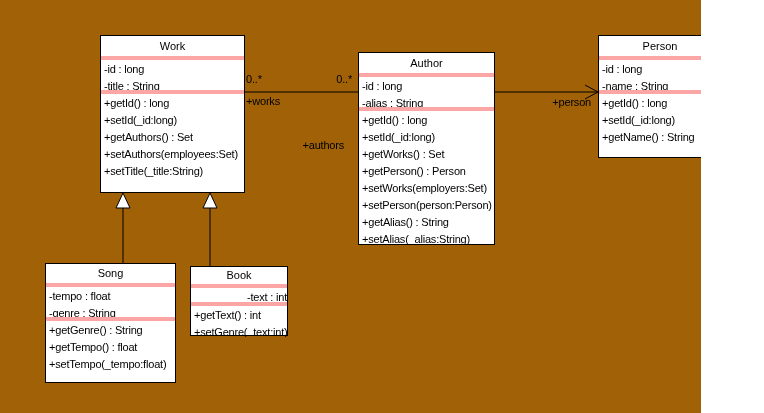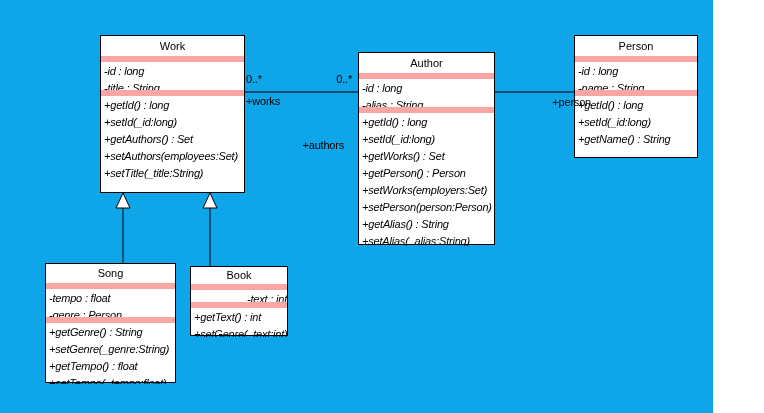--- a/index.html
+++ b/index.html
@@ -2,23 +2,22 @@
 <html><head>
 <meta charset="utf-8">
 <style>
   html, body { margin: 0; padding: 0; }
   body { font-family: "Liberation Sans", "DejaVu Sans", sans-serif; }
 
   .canvas {
     position: relative;
     width: 701px;
     height: 413px;
-    background: #0ea5e9;
+    background: #a16207;
     overflow: hidden;
-    padding-left: 12px;
   }
 
   .connectors {
     position: absolute;
     left: 0; top: 0;
     width: 764px; height: 413px;
   }
 
   .uml-class {
     position: absolute;
@@ -27,25 +26,24 @@
     box-sizing: border-box;
     font-size: 11px;
     color: #000000;
   }
   .uml-class .title {
     text-align: center;
     overflow: hidden;
     white-space: nowrap;
   }
   .compartment {
-    border-top: 6px solid #fca5a5;
+    border-top: 4px solid #fca5a5;
     box-sizing: border-box;
     overflow: hidden;
     padding-top: 1px;
-    font-style: italic;
   }
   .row {
     height: 17px;
     line-height: 16px;
     padding-left: 3px;
     white-space: nowrap;
     letter-spacing: -0.2px;
   }
 
   .edge-label {
@@ -102,42 +100,41 @@
       <div class="row">+setId(_id:long)</div>
       <div class="row">+getWorks() : Set</div>
       <div class="row">+getPerson() : Person</div>
       <div class="row">+setWorks(employers:Set)</div>
       <div class="row">+setPerson(person:Person)</div>
       <div class="row">+getAlias() : String</div>
       <div class="row">+setAlias(_alias:String)</div>
     </div>
   </div>
 
-  <div class="uml-class" style="left:574px; top:35px; width:124px; height:123px;">
+  <div class="uml-class" style="left:598px; top:35px; width:124px; height:123px;">
     <div class="title" style="height:20px; line-height:20px;">Person</div>
     <div class="compartment" style="height:34px;">
       <div class="row">-id : long</div>
       <div class="row">-name : String</div>
     </div>
     <div class="compartment" style="height:69px;">
       <div class="row">+getId() : long</div>
       <div class="row">+setId(_id:long)</div>
       <div class="row">+getName() : String</div>
     </div>
   </div>
 
   <div class="uml-class" style="left:45px; top:263px; width:131px; height:120px;">
     <div class="title" style="height:19px; line-height:19px;">Song</div>
     <div class="compartment" style="height:34px;">
       <div class="row">-tempo : float</div>
-      <div class="row">-genre : Person</div>
+      <div class="row">-genre : String</div>
     </div>
     <div class="compartment" style="height:67px;">
       <div class="row">+getGenre() : String</div>
-      <div class="row">+setGenre(_genre:String)</div>
       <div class="row">+getTempo() : float</div>
       <div class="row">+setTempo(_tempo:float)</div>
     </div>
   </div>
 
   <div class="uml-class" style="left:190px; top:266px; width:98px; height:70px;">
     <div class="title" style="height:17px; line-height:17px;">Book</div>
     <div class="compartment" style="height:18px;text-align:right;">
       <div class="row">-text : int</div>
     </div>

